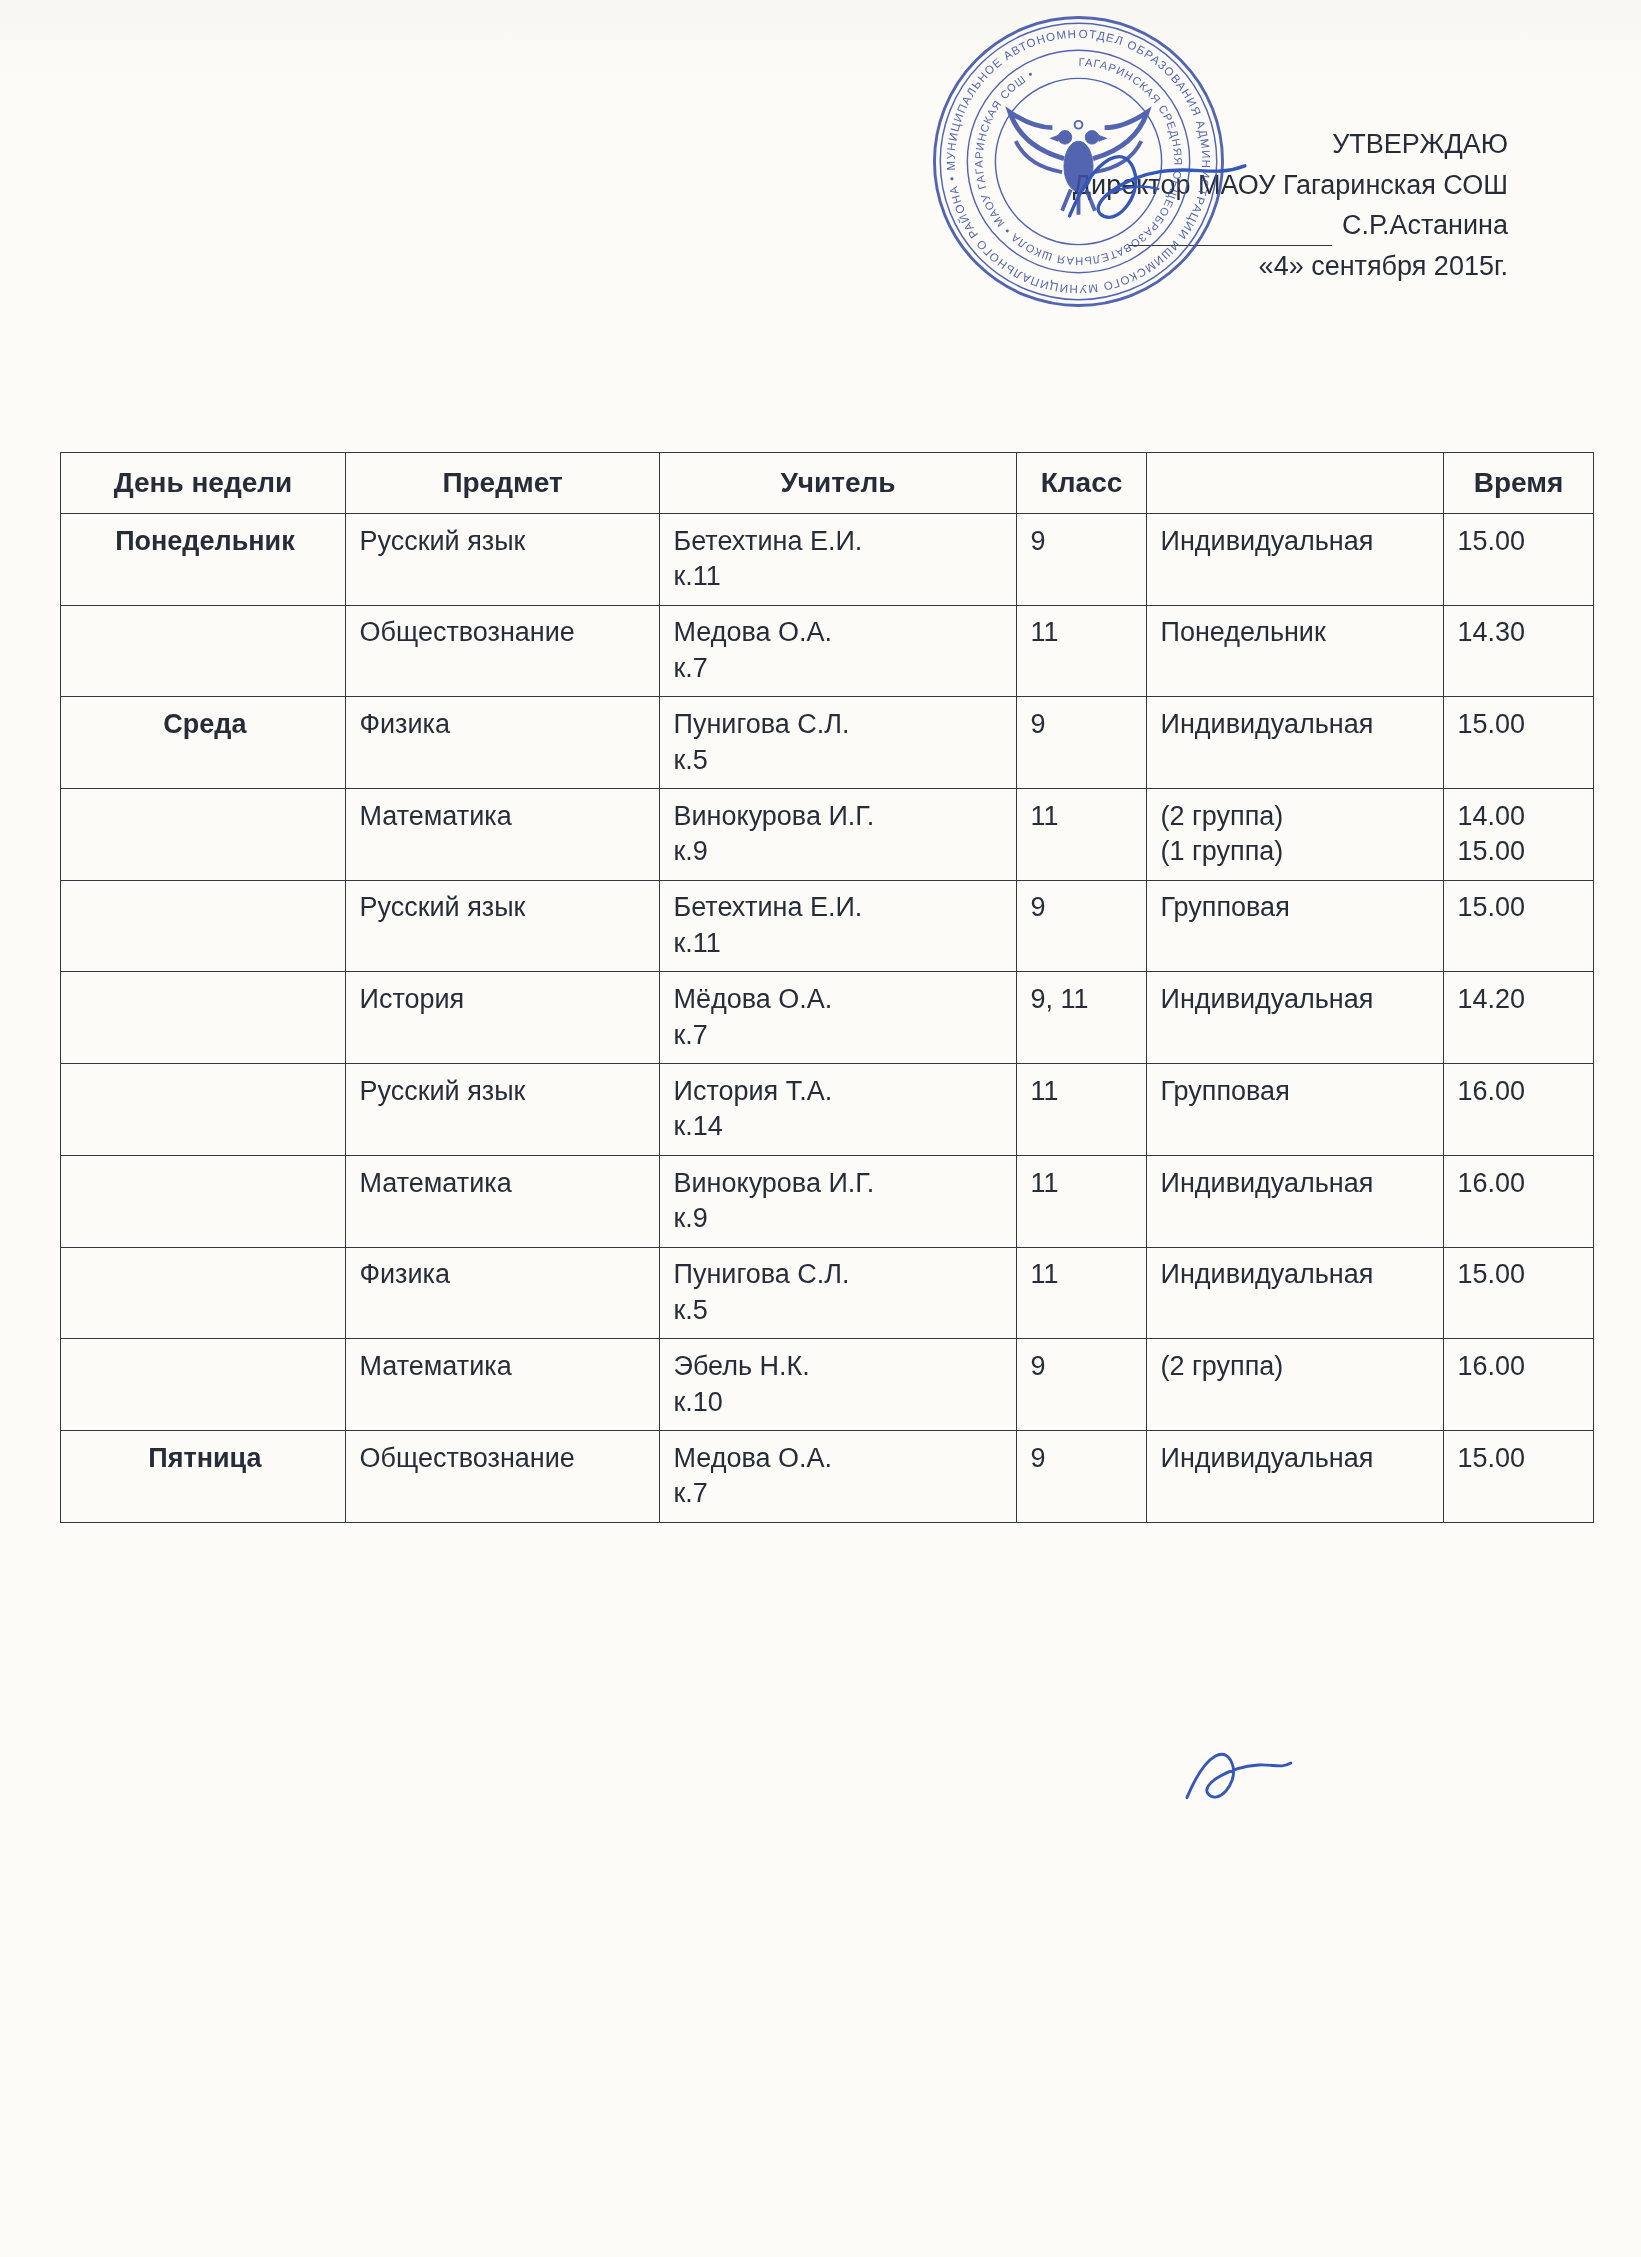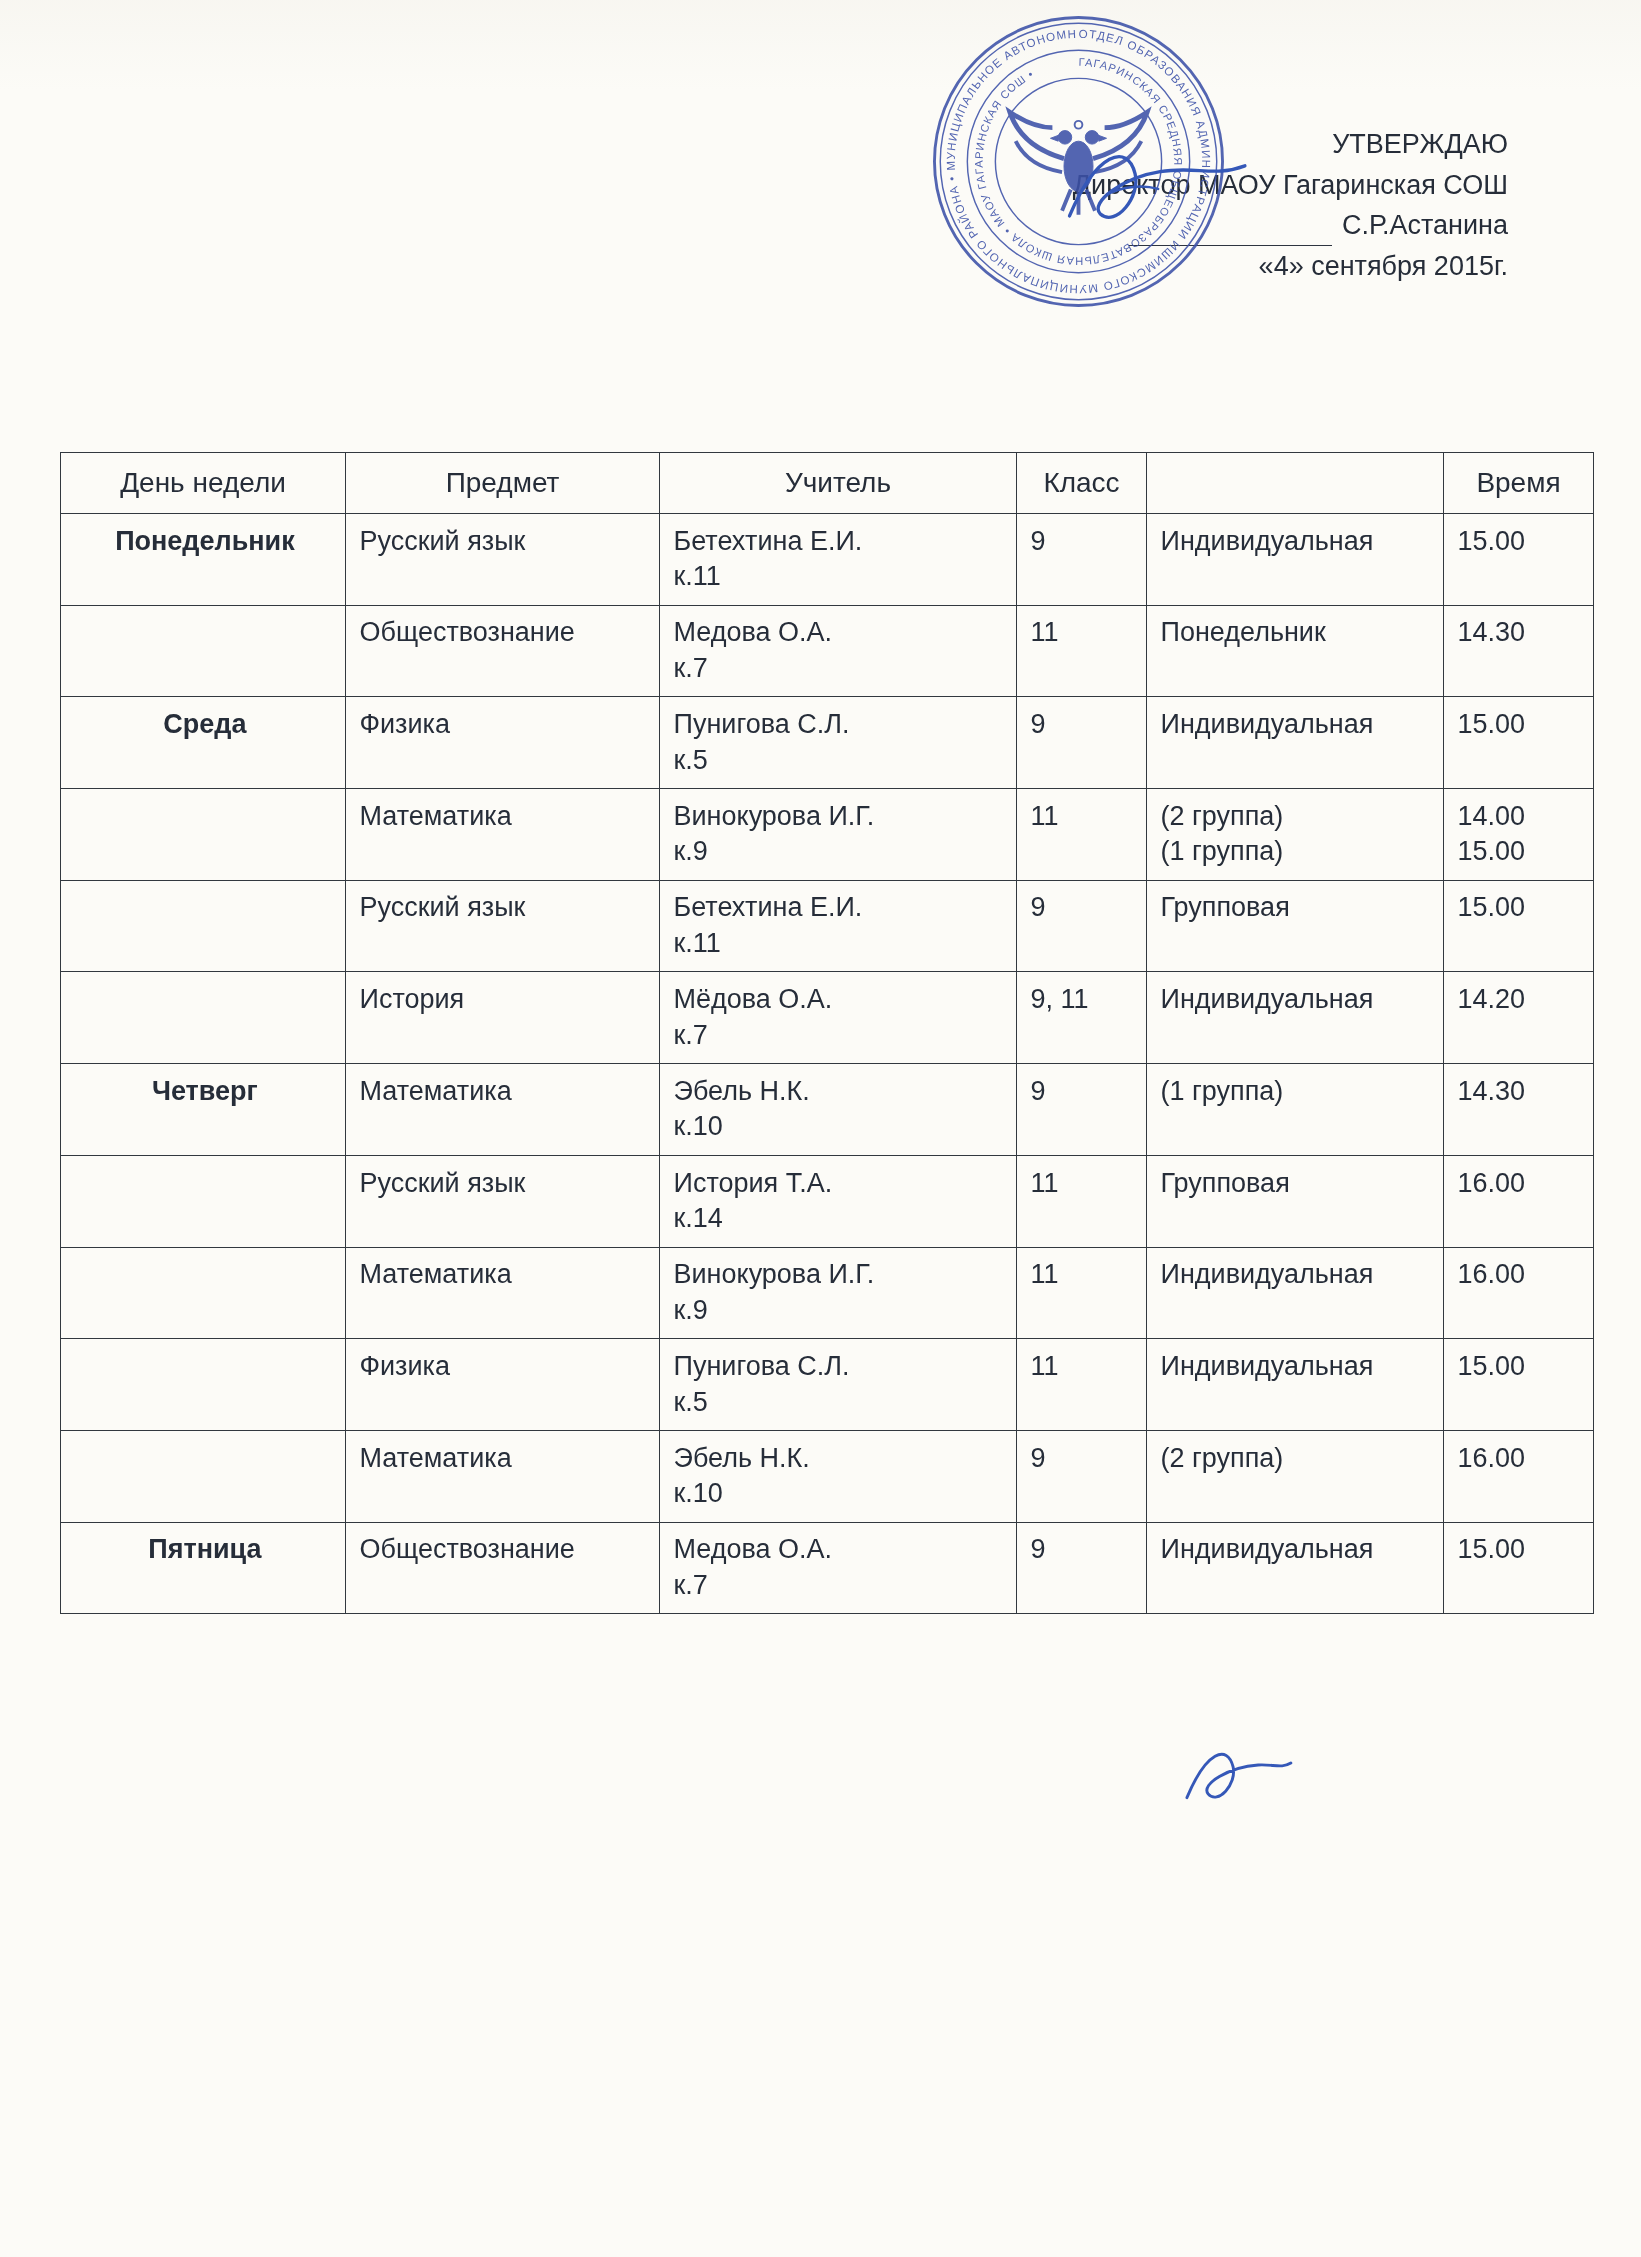--- a/index.html
+++ b/index.html
@@ -97,21 +97,21 @@
     border: 1.9px solid #32383f;
     vertical-align: top;
     font-size: 27px;
     line-height: 1.32;
     color: #262d39;
     white-space: pre-line;
     padding: 9.7px 9.7px 0 13.5px;
   }
   table.schedule thead th {
     height: 60px;
-    font-weight: 400;
+    font-weight: 700;
     font-size: 28px;
     text-align: center;
     vertical-align: middle;
     padding: 0 7.7px;
     margin-top: 40px;
   }
   table.schedule tbody td { height: 81px; }
   td.c-day {
     font-weight: 700;
     text-align: center;
@@ -258,29 +258,20 @@
           <tr>
             <td class="c-day"></td>
             <td class="c-subject">История</td>
             <td class="c-teacher">Мёдова О.А.
 к.7</td>
             <td class="c-grade">9, 11</td>
             <td class="c-form">Индивидуальная</td>
             <td class="c-time">14.20</td>
           </tr>
 
-          <tr>
-            <td class="c-day">Четверг</td>
-            <td class="c-subject">Математика</td>
-            <td class="c-teacher">Эбель Н.К.
-к.10</td>
-            <td class="c-grade">9</td>
-            <td class="c-form">(1 группа)</td>
-            <td class="c-time">14.30</td>
-          </tr>
 
           <tr>
             <td class="c-day"></td>
             <td class="c-subject">Русский язык</td>
             <td class="c-teacher">История Т.А.
 к.14</td>
             <td class="c-grade">11</td>
             <td class="c-form">Групповая</td>
             <td class="c-time">16.00</td>
           </tr>

